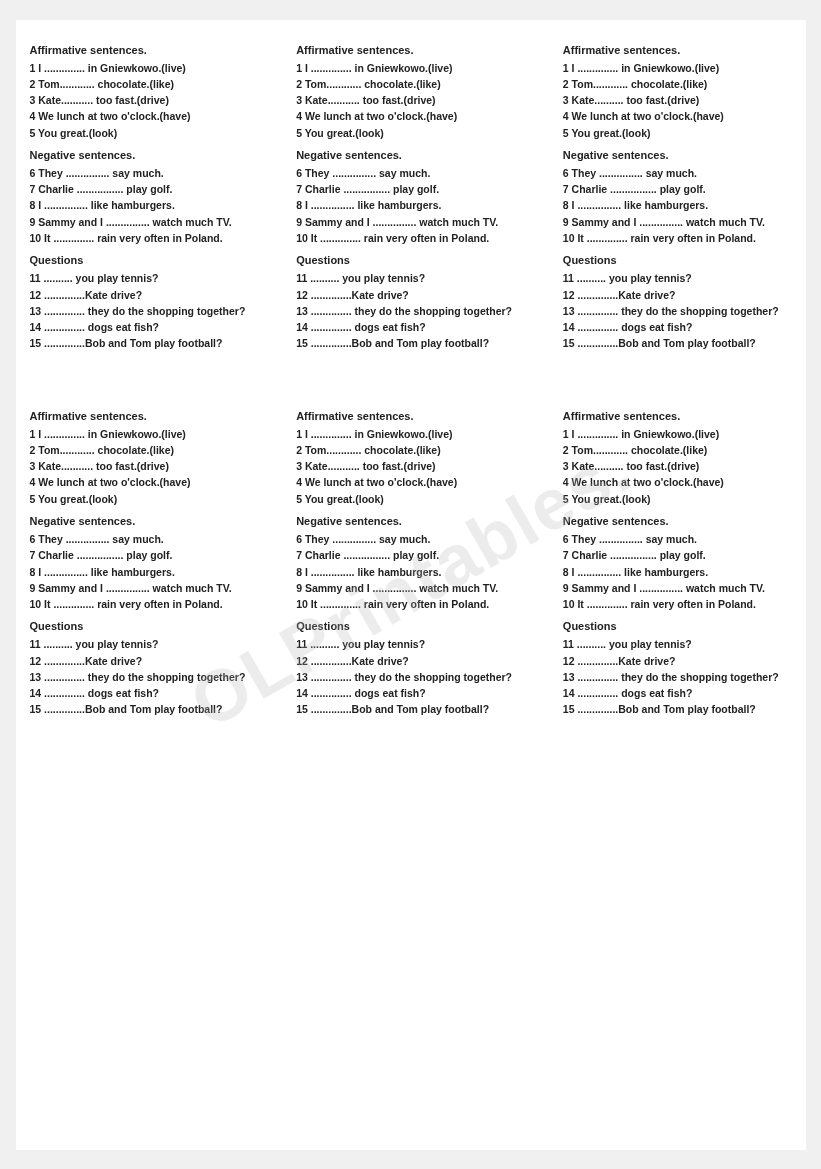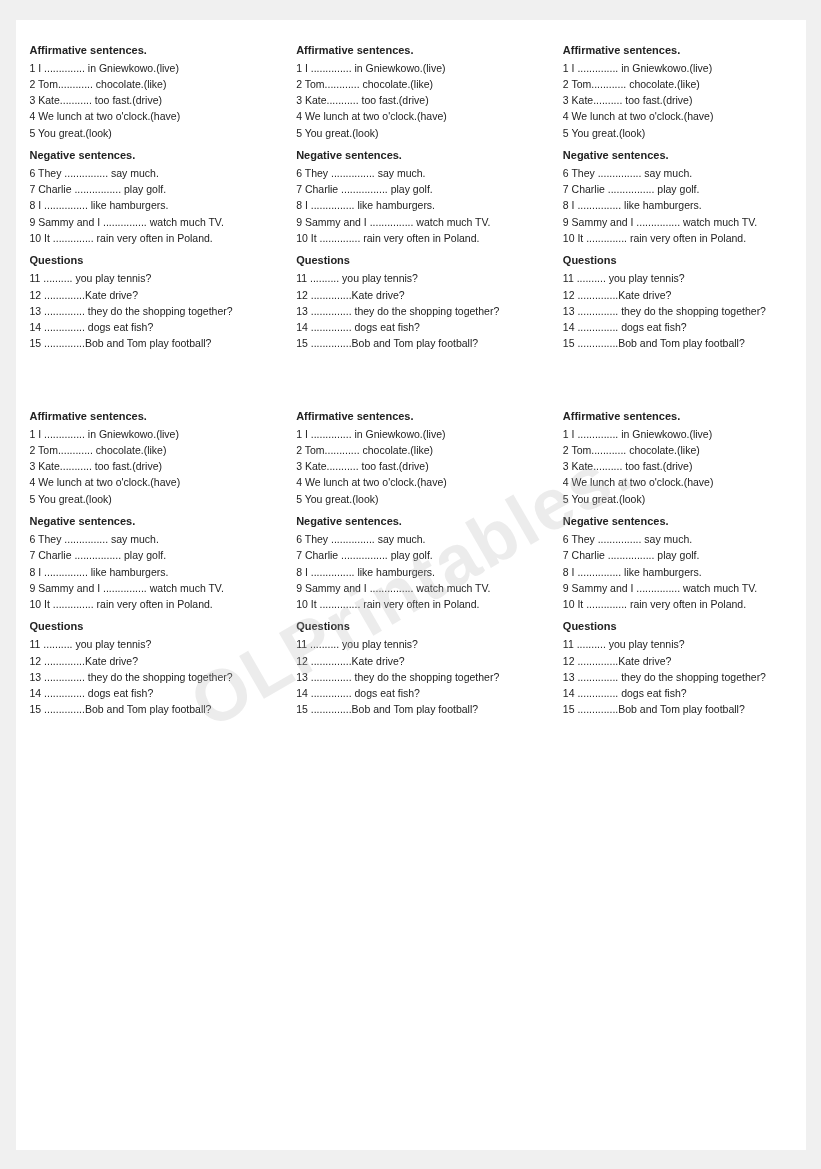--- a/index.html
+++ b/index.html
@@ -31,20 +31,21 @@
       font-size: 10.5px;
       line-height: 1.55;
     }
     .section-title {
       font-weight: bold;
       font-size: 11px;
       margin-bottom: 1px;
     }
     .section-block {
       margin-bottom: 6px;
+      font-weight: bold;
     }
     .watermark {
       position: absolute;
       top: 50%;
       left: 50%;
       transform: translate(-50%, -50%) rotate(-30deg);
       font-size: 72px;
       font-weight: bold;
       color: rgba(180,180,180,0.25);
       white-space: nowrap;

